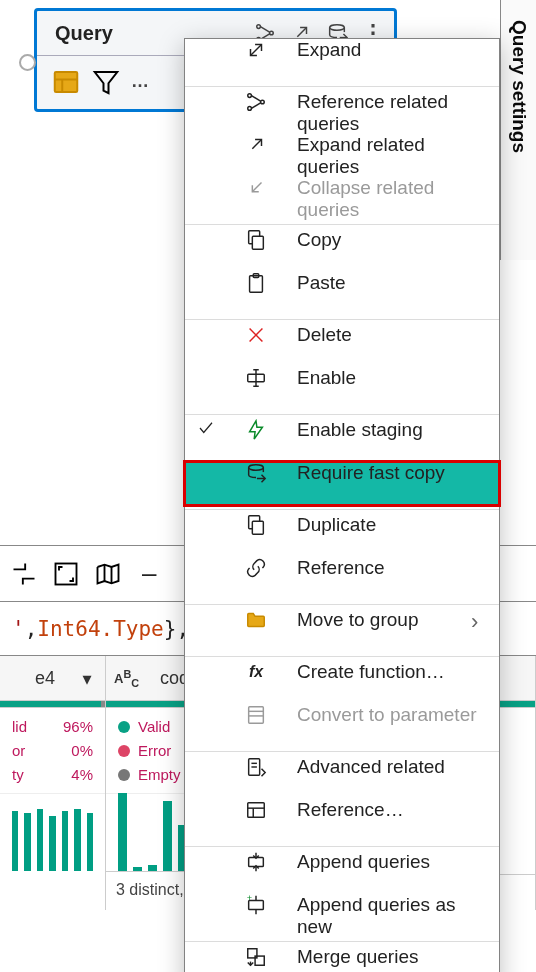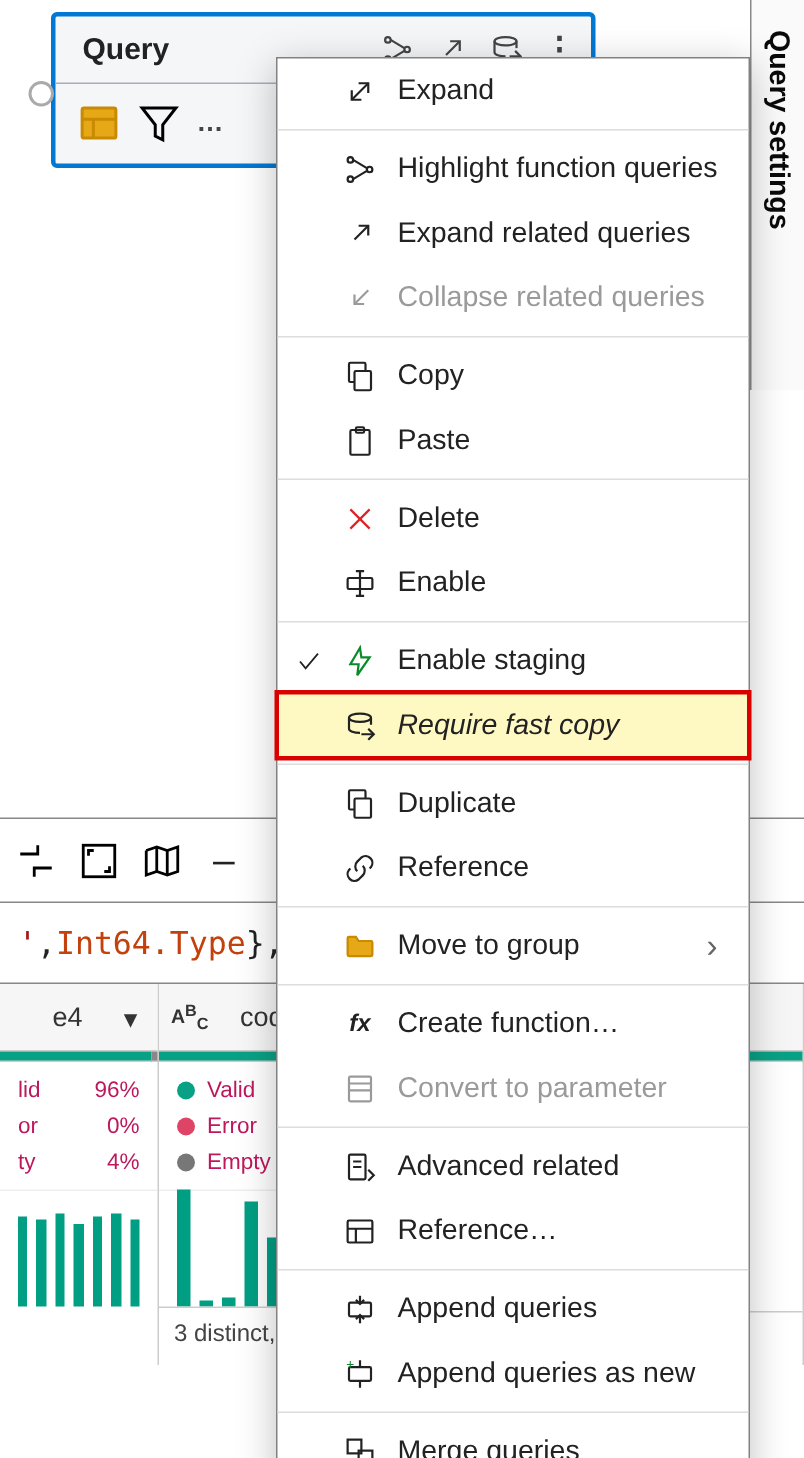--- a/index.html
+++ b/index.html
@@ -15,28 +15,28 @@
     .query-card .body { display: flex; align-items: center; gap: 10px; padding: 0 14px; height: 52px; border-top: 1px solid #aab; }
     .query-card .body .cell { width: 30px; height: 30px; display: flex; align-items: center; justify-content: center; }
     .query-card .body .dots { color: #444; font-size: 18px; font-weight: bold; }
     
     .connector { position: absolute; left: 19px; top: 54px; width: 17px; height: 17px; background: #fff; border: 2px solid #aaa; border-radius: 50%; }
     
     .side-rail { position: absolute; right: 0; top: 0; width: 36px; height: 260px; border-left: 1px solid #888; display: flex; align-items: flex-start; justify-content: center; padding-top: 20px; background: #fafafa; }
     .side-rail .rot { writing-mode: vertical-rl; font-size: 19px; color: #0a0a0a; font-weight: 600; }
     
     .context-menu { position: absolute; left: 184px; top: 38px; width: 316px; background: #fff; border: 1px solid #828282; box-shadow: 0 6px 24px rgba(0,0,0,0.25); z-index: 10; }
-    .context-menu .item { display: flex; align-items: center; height: 43px; padding: 0 12px; gap: 14px; cursor: pointer; color: #222; }
+    .context-menu .item { display: flex; align-items: flex-start; height: 43px; padding: 0 12px; gap: 30px; cursor: pointer; color: #222; }
     .context-menu .item.disabled { color: #9a9a9a; cursor: default; }
     .context-menu .item .ck { width: 18px; display: flex; align-items: center; justify-content: center; }
     .context-menu .item .ic { width: 22px; height: 22px; display: flex; align-items: center; justify-content: center; }
     .context-menu .item .lbl { flex: 1; font-size: 19px; }
     .context-menu .item .chev { width: 16px; color: #666; font-size: 22px; font-weight: 300; }
     .context-menu .sep { height: 1px; background: #dcdcdc; margin: 4px 0; }
-    .context-menu .highlighted { background: #fef9c3; outline: 3px solid #d90000; outline-offset: -1px; font-style: italic; }
+    .context-menu .highlighted { background: #14b8a6; outline: 3px solid #d90000; outline-offset: -1px; }
     
     .bottom { position: absolute; left: 0; top: 546px; width: 100%; }
     .tool-row { height: 56px; display: flex; align-items: center; gap: 14px; padding: 0 10px; border-bottom: 1px solid #888; }
     .tool-row .tbtn { width: 28px; height: 28px; display: flex; align-items: center; justify-content: center; }
     .tool-row .zoom { font-size: 26px; color: #222; margin-left: 6px; }
     
     .formula { height: 54px; display: flex; align-items: center; padding: 0 12px; font-family: Consolas, monospace; font-size: 21px; color: #222; border-bottom: 1px solid #888; white-space: nowrap; }
     .formula .kw { color: #c2410c; }
     .formula .quo { color: #A31515; }
     
@@ -261,21 +261,21 @@
       <span class="ck"></span>
       <span class="ic">
         <svg viewBox="0 0 24 24">
           <circle cx="5" cy="5" r="2"></circle>
           <circle cx="5" cy="19" r="2"></circle>
           <circle cx="19" cy="12" r="2"></circle>
           <line x1="7" y1="5" x2="17" y2="11"></line>
           <line x1="7" y1="19" x2="17" y2="13"></line>
         </svg>
       </span>
-      <span class="lbl">Highlight function queries</span>
+      <span class="lbl">Reference related queries</span>
     </div>
     <div class="item">
       <span class="ck"></span>
       <span class="ic">
         <svg viewBox="0 0 24 24">
           <line x1="8" y1="16" x2="18" y2="6"></line>
           <polyline points="11,6 18,6 18,13"></polyline>
         </svg>
       </span>
       <span class="lbl">Expand related queries</span>

